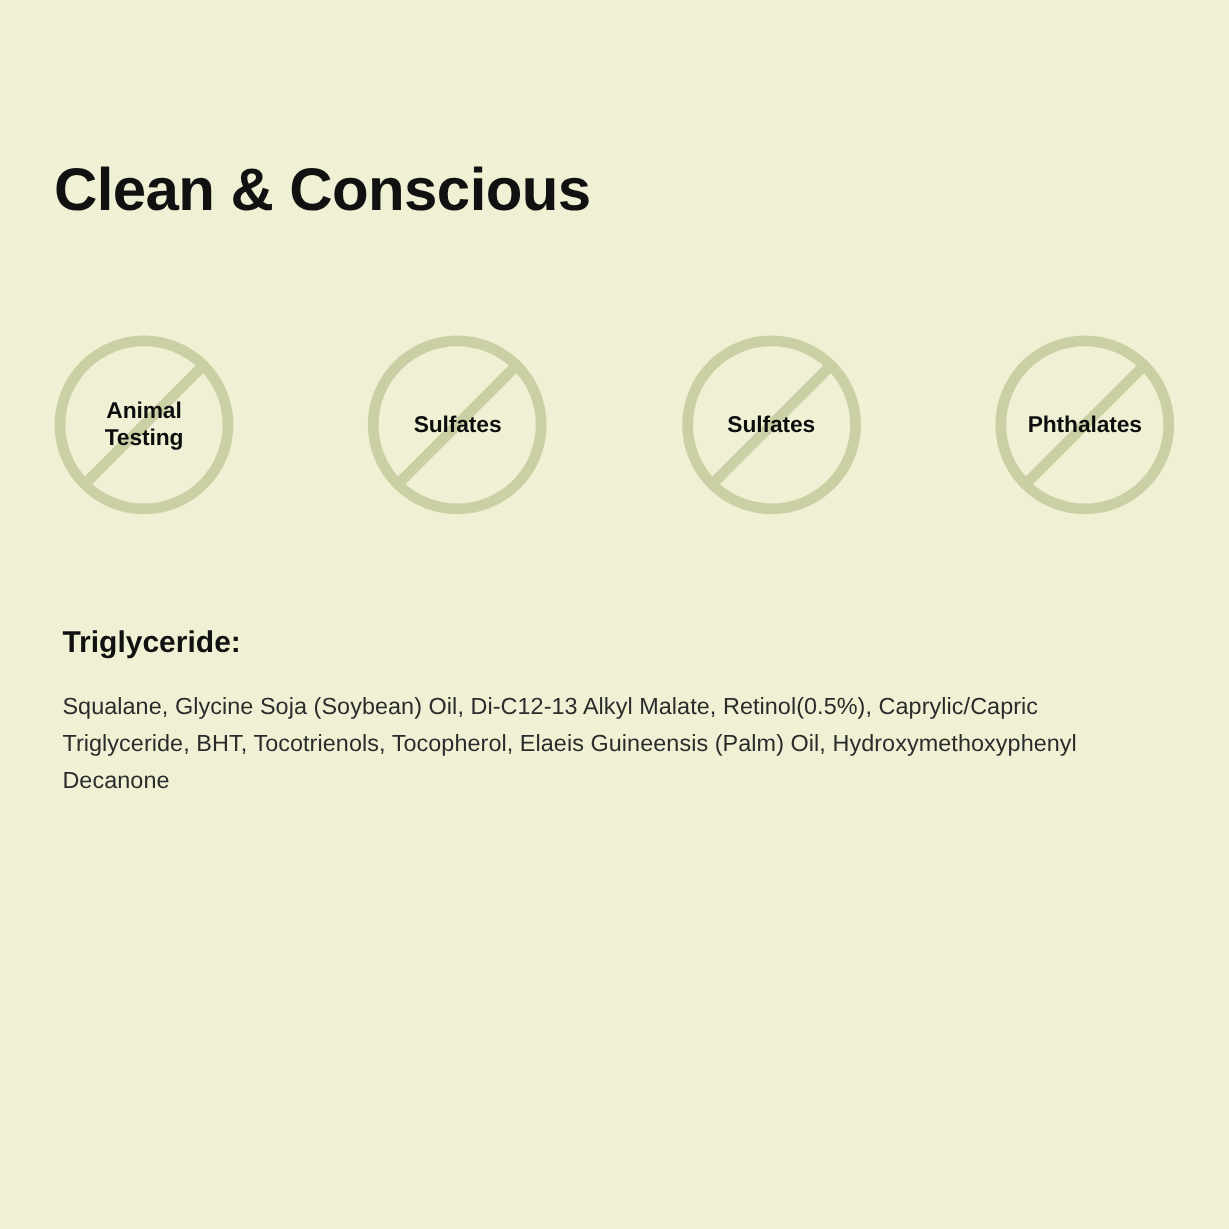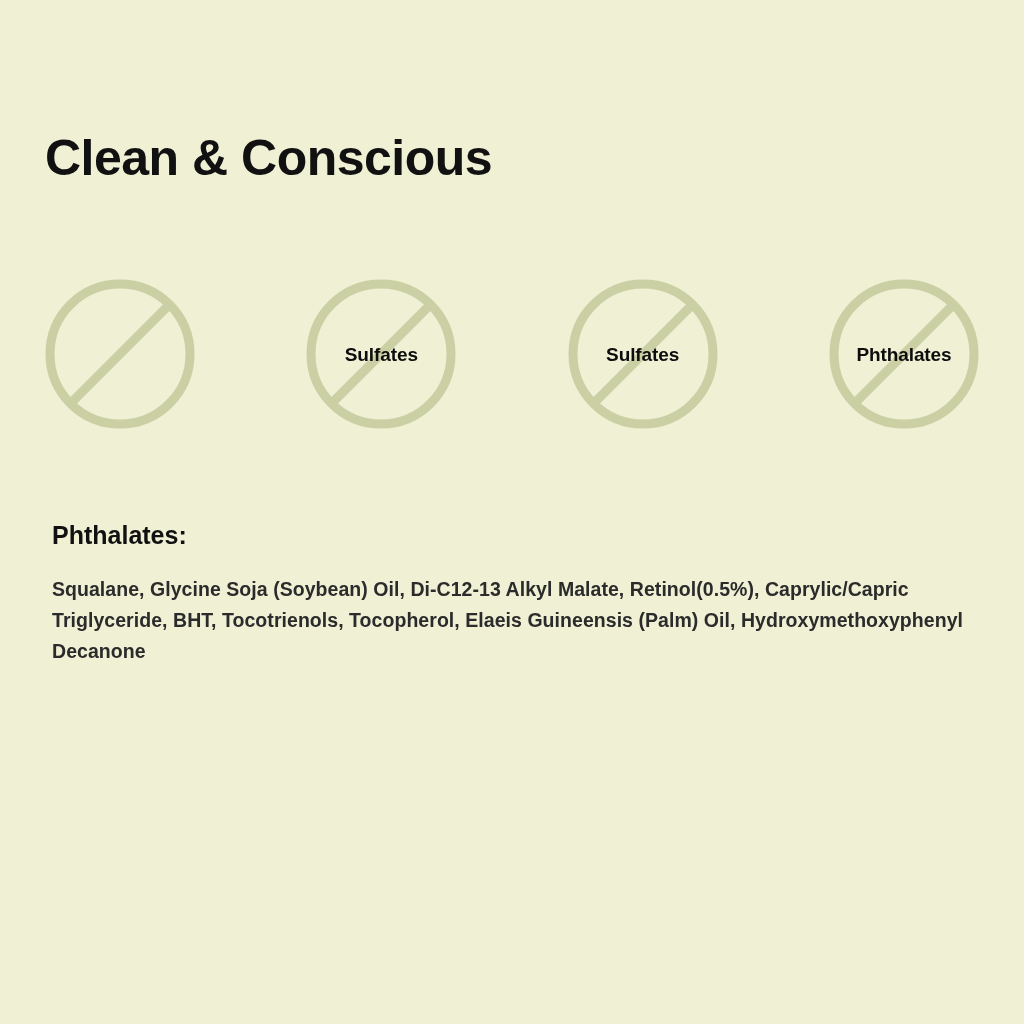--- a/index.html
+++ b/index.html
@@ -96,21 +96,21 @@
   }
 
   .ingredients-body {
     position: absolute;
     left: 52px;
     top: 542px;
     width: 918px;
     margin: 0;
     font-size: 19.5px;
     line-height: 31px;
-    font-weight: 700;
+    font-weight: 400;
     color: #2b2b2b;
     letter-spacing: 0.05px;
     text-align: left;
     hyphens: auto;
     -webkit-hyphens: auto;
   }
 </style>
 </head>
 <body>
 
@@ -118,20 +118,22 @@
 
   <h1 class="page-title">Clean &amp; Conscious</h1>
 
   <div class="badge-row">
 
     <div class="badge">
       <svg class="badge-mark" viewBox="0 0 150 150">
         <circle cx="75" cy="75" r="70" fill="none" stroke="#CBCFA4" stroke-width="9"></circle>
         <line x1="25.5" y1="124.5" x2="124.5" y2="25.5" stroke="#CBCFA4" stroke-width="9" stroke-linecap="butt"></line>
       </svg>
+      <div class="badge-label">Animal
+Testing</div>
     </div>
 
     <div class="badge">
       <svg class="badge-mark" viewBox="0 0 150 150">
         <circle cx="75" cy="75" r="70" fill="none" stroke="#CBCFA4" stroke-width="9"></circle>
         <line x1="25.5" y1="124.5" x2="124.5" y2="25.5" stroke="#CBCFA4" stroke-width="9" stroke-linecap="butt"></line>
       </svg>
       <div class="badge-label">Sulfates</div>
     </div>
 
@@ -147,17 +149,17 @@
     <div class="badge">
       <svg class="badge-mark" viewBox="0 0 150 150">
         <circle cx="75" cy="75" r="70" fill="none" stroke="#CBCFA4" stroke-width="9"></circle>
         <line x1="25.5" y1="124.5" x2="124.5" y2="25.5" stroke="#CBCFA4" stroke-width="9" stroke-linecap="butt"></line>
       </svg>
       <div class="badge-label">Phthalates</div>
     </div>
 
   </div>
 
-  <h2 class="ingredients-heading">Phthalates:</h2>
+  <h2 class="ingredients-heading">Triglyceride:</h2>
 
   <p class="ingredients-body">Squalane, Glycine Soja (Soybean) Oil, Di-C12-13 Alkyl Malate, Retinol(0.5%), Caprylic/Capric Triglyceride, BHT, Tocotrienols, Tocopherol, Elaeis Guineensis (Palm) Oil, Hydroxymethoxyphenyl Decanone</p>
 
 </div>
 
 </body></html>

